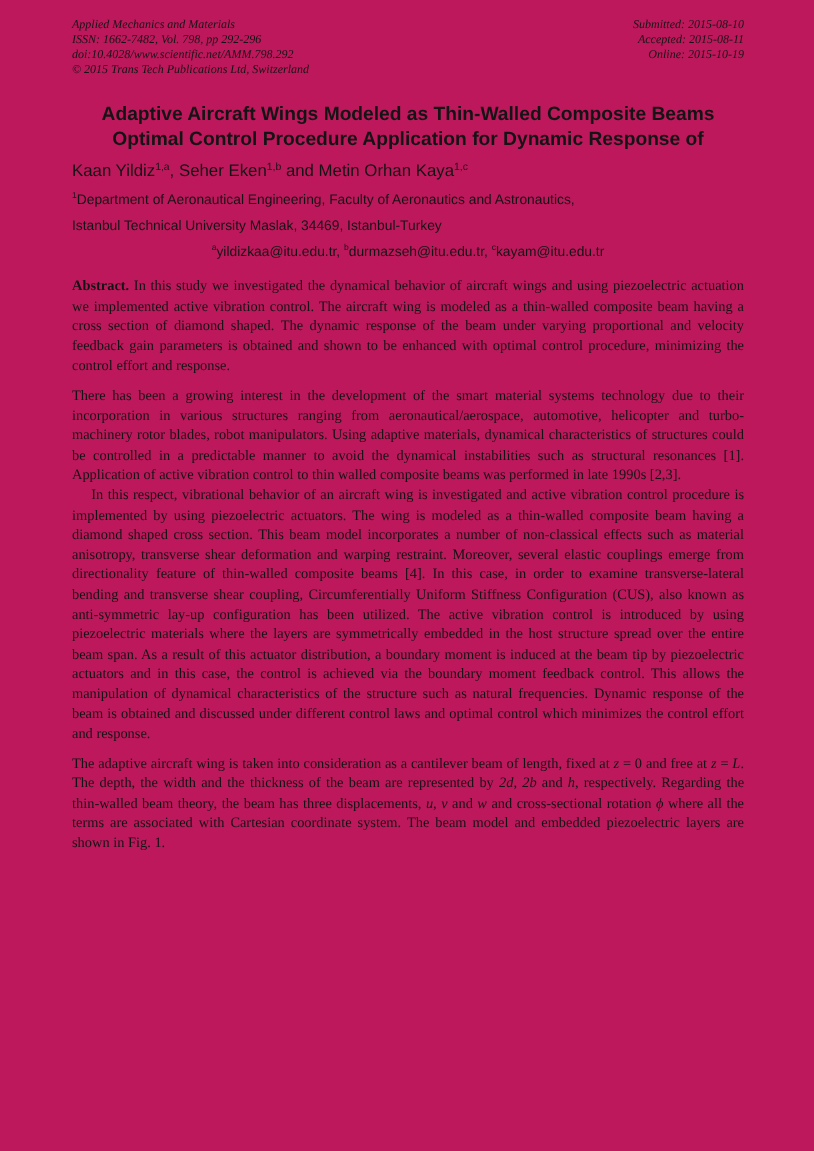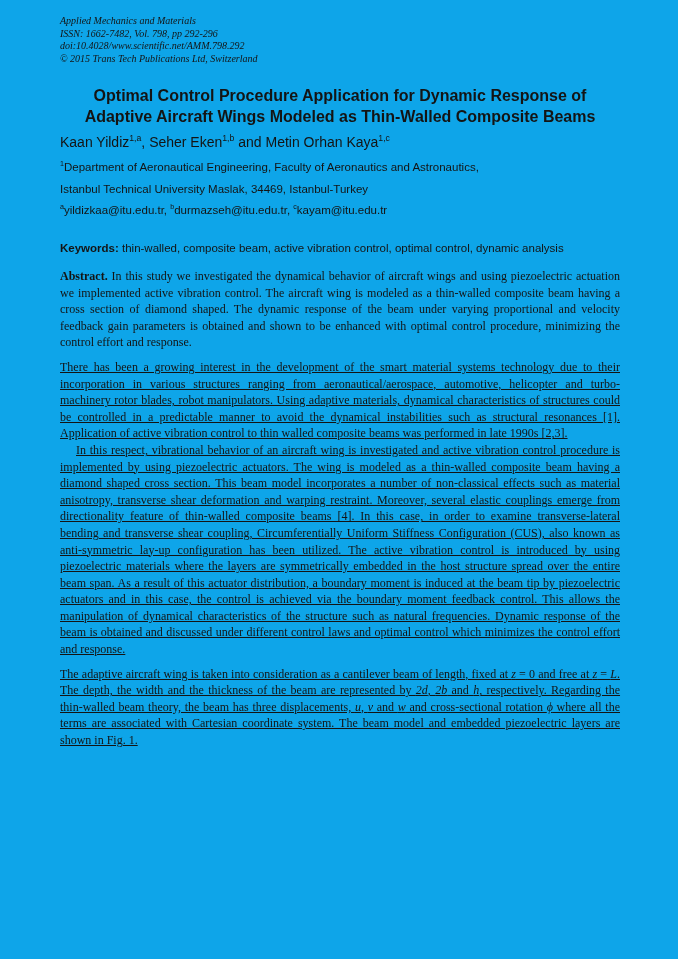--- a/index.html
+++ b/index.html
@@ -3,80 +3,84 @@
 <meta charset="utf-8">
 <style>
   * { margin:0; padding:0; box-sizing:border-box; }
   html, body { background:#ffffff; }
   body {
     width:678px; height:959px;
     font-family:"Liberation Serif", serif;
     color:#141414;
     overflow:hidden;
   }
-  .page { width:678px; height:959px; padding:15px 58px 0 60px; background:#0ea5e9; }
+  .page { width:678px; height:959px; padding:15px 58px 0 60px; background:#be185d; }
 
   .hdr { display:flex; justify-content:space-between; font-style:italic;
          font-size:10px; line-height:12.5px; }
   .hdr-left  { text-align:left; }
   .hdr-right { text-align:right; }
 
   .title { font-family:"Liberation Sans", sans-serif; font-weight:bold;
            font-size:16px; line-height:21px; text-align:center; margin-top:20px; }
 
   .authors { font-family:"Liberation Sans", sans-serif; font-size:14px;
              margin-top:7px; }
 
   .affil, .emails, .keywords {
     font-family:"Liberation Sans", sans-serif; font-size:11.5px;
   }
   .affil  { margin-top:10px; line-height:14px; }
   .affil-line2 { text-align:left; margin-top:8px; }
-  .emails { margin-top:8px; }
+  .emails { text-align:center; margin-top:8px; }
 
   .sup { vertical-align:super; font-size:0.62em; line-height:0; }
 
   .keywords { margin-top:26px; text-align:left; }
   .bold { font-weight:bold; }
 
   .body-text { font-size:12px; line-height:16.6px; text-align:justify; }
   .abstract { margin-top:14px; }
 
   .sect-heading { font-weight:bold; font-size:13px; margin-top:24px; }
-  .para { margin-top:8px;text-decoration:underline; }
+  .para { margin-top:8px; }
   .para-cont { margin-top:0; text-indent:16px; }
   .it { font-style:italic; }
 </style>
 </head>
 <body>
 
 <div class="page">
 
   <div class="hdr">
     <div class="hdr-left">
       <div>Applied Mechanics and Materials</div>
       <div>ISSN: 1662-7482, Vol. 798, pp 292-296</div>
       <div>doi:10.4028/www.scientific.net/AMM.798.292</div>
       <div>© 2015 Trans Tech Publications Ltd, Switzerland</div>
     </div>
+    <div class="hdr-right">
+      <div>Submitted: 2015-08-10</div>
+      <div>Accepted: 2015-08-11</div>
+      <div>Online: 2015-10-19</div>
+    </div>
   </div>
 
   <div class="title">
+    <div>Adaptive Aircraft Wings Modeled as Thin-Walled Composite Beams</div>
     <div>Optimal Control Procedure Application for Dynamic Response of</div>
-    <div>Adaptive Aircraft Wings Modeled as Thin-Walled Composite Beams</div>
   </div>
 
   <div class="authors"><span>Kaan Yildiz</span><span class="sup">1,a</span><span>, </span><span>Seher Eken</span><span class="sup">1,b</span><span> and </span><span>Metin Orhan Kaya</span><span class="sup">1,c</span></div>
 
   <div class="affil"><span class="sup">1</span><span>Department of Aeronautical Engineering, Faculty of Aeronautics and Astronautics,</span></div>
   <div class="affil affil-line2">Istanbul Technical University Maslak, 34469, Istanbul-Turkey</div>
 
   <div class="emails"><span class="sup">a</span><span>yildizkaa@itu.edu.tr, </span><span class="sup">b</span><span>durmazseh@itu.edu.tr, </span><span class="sup">c</span><span>kayam@itu.edu.tr</span></div>
 
-  <div class="keywords"><span class="bold">Keywords:</span><span> thin-walled, composite beam, active vibration control, optimal control, dynamic analysis</span></div>
 
   <div class="body-text abstract"><span class="bold">Abstract.</span><span> In this study we investigated the dynamical behavior of aircraft wings and using piezoelectric actuation we implemented active vibration control. The aircraft wing is modeled as a thin-walled composite beam having a cross section of diamond shaped. The dynamic response of the beam under varying proportional and velocity feedback gain parameters is obtained and shown to be enhanced with optimal control procedure, minimizing the control effort and response.</span></div>
 
   <div class="body-text para">There has been a growing interest in the development of the smart material systems technology due to their incorporation in various structures ranging from aeronautical/aerospace, automotive, helicopter and turbo-machinery rotor blades, robot manipulators. Using adaptive materials, dynamical characteristics of structures could be controlled in a predictable manner to avoid the dynamical instabilities such as structural resonances [1]. Application of active vibration control to thin walled composite beams was performed in late 1990s [2,3].</div>
   <div class="body-text para para-cont">In this respect, vibrational behavior of an aircraft wing is investigated and active vibration control procedure is implemented by using piezoelectric actuators. The wing is modeled as a thin-walled composite beam having a diamond shaped cross section. This beam model incorporates a number of non-classical effects such as material anisotropy, transverse shear deformation and warping restraint. Moreover, several elastic couplings emerge from directionality feature of thin-walled composite beams [4]. In this case, in order to examine transverse-lateral bending and transverse shear coupling, Circumferentially Uniform Stiffness Configuration (CUS), also known as anti-symmetric lay-up configuration has been utilized. The active vibration control is introduced by using piezoelectric materials where the layers are symmetrically embedded in the host structure spread over the entire beam span. As a result of this actuator distribution, a boundary moment is induced at the beam tip by piezoelectric actuators and in this case, the control is achieved via the boundary moment feedback control. This allows the manipulation of dynamical characteristics of the structure such as natural frequencies. Dynamic response of the beam is obtained and discussed under different control laws and optimal control which minimizes the control effort and response.</div>
 
   <div class="body-text para"><span>The adaptive aircraft wing is taken into consideration as a cantilever beam of length, fixed at </span><span class="it">z</span><span> = 0 and free at </span><span class="it">z</span><span> = </span><span class="it">L</span><span>. The depth, the width and the thickness of the beam are represented by </span><span class="it">2d</span><span>, </span><span class="it">2b</span><span> and </span><span class="it">h</span><span>, respectively. Regarding the thin-walled beam theory, the beam has three displacements, </span><span class="it">u</span><span>, </span><span class="it">v</span><span> and </span><span class="it">w</span><span> and cross-sectional rotation </span><span class="it">ϕ</span><span> where all the terms are associated with Cartesian coordinate system. The beam model and embedded piezoelectric layers are shown in Fig. 1.</span></div>
 
 </div>
 

